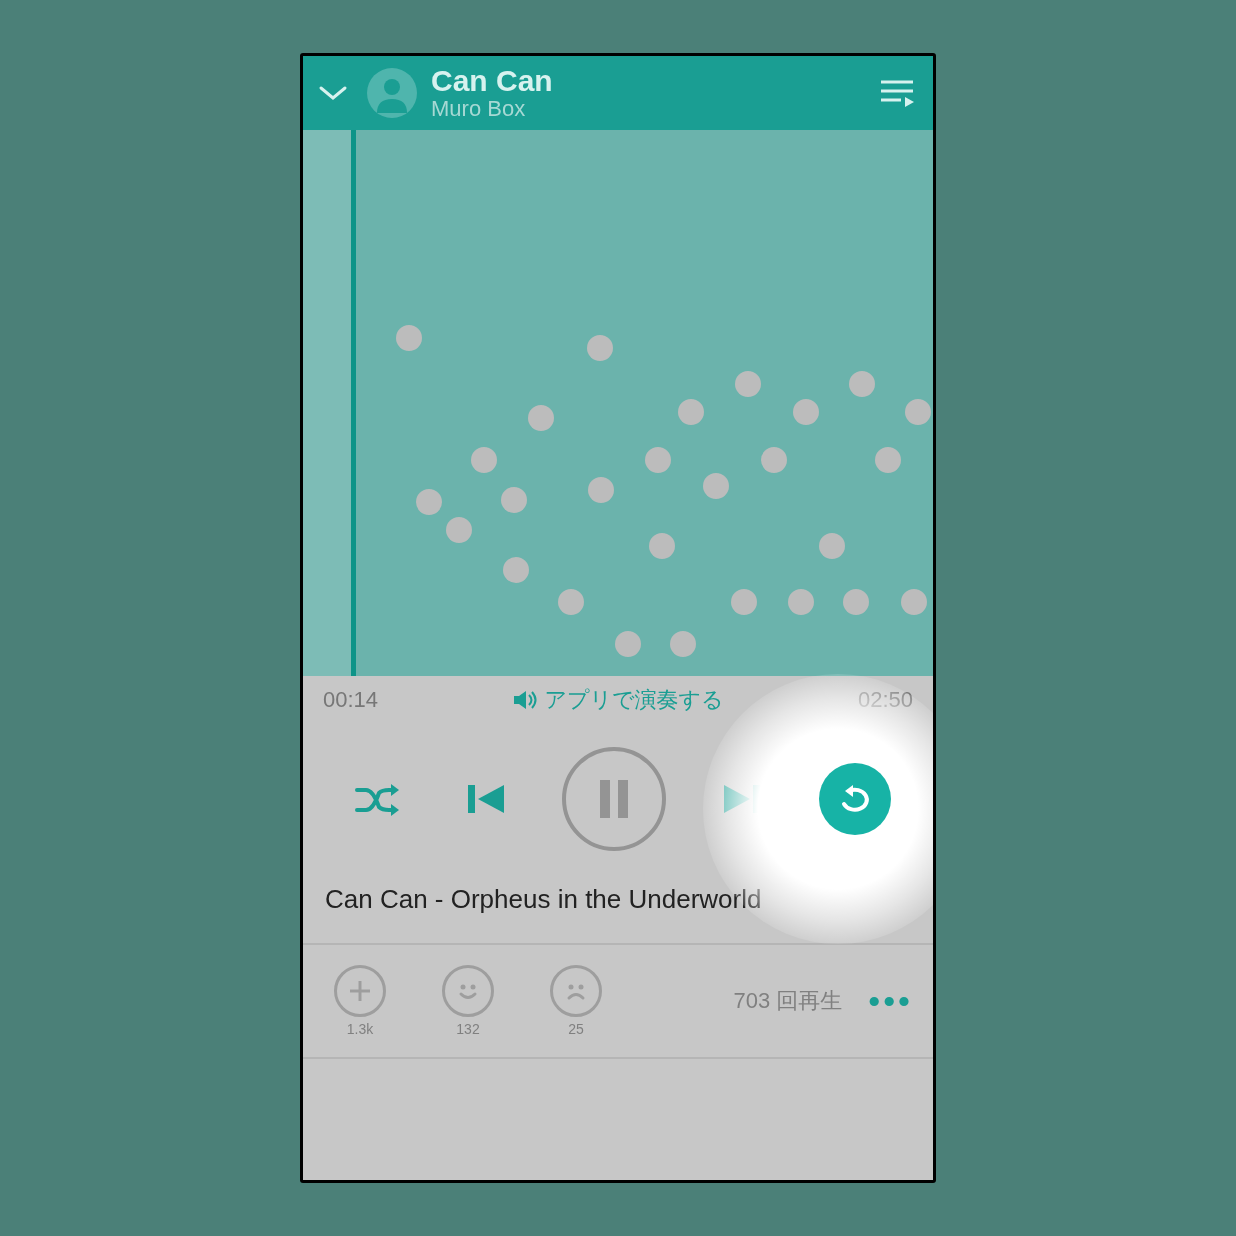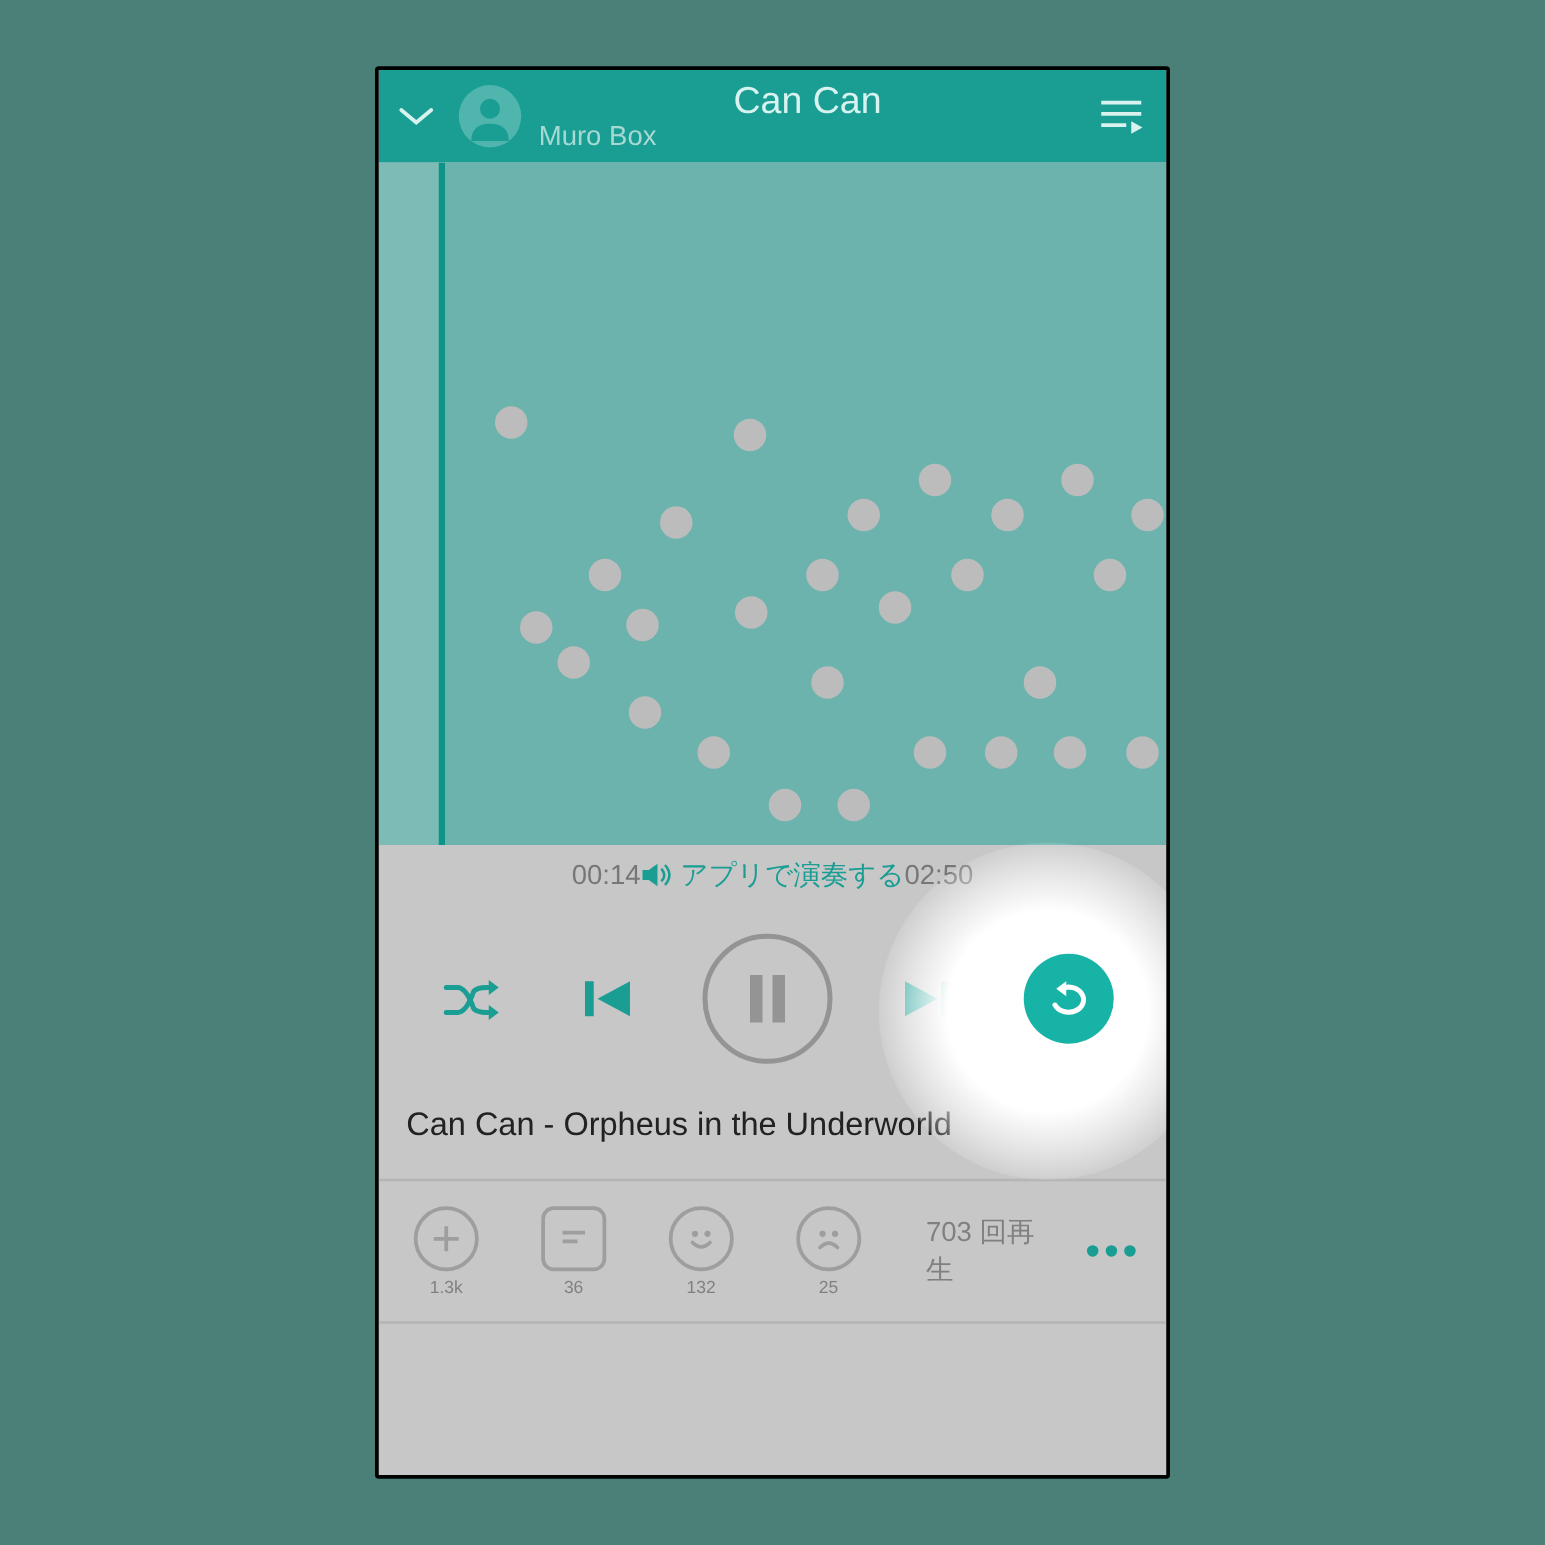--- a/index.html
+++ b/index.html
@@ -34,21 +34,21 @@
     gap: 14px;
     color: #fff;
   }
   .chev { width: 40px; height: 40px; display:flex; align-items:center; justify-content:center; cursor:pointer;}
   .avatar {
     width: 50px; height: 50px; border-radius: 50%;
     background: #4fb5ad;
     display:flex; align-items:center; justify-content:center;
   }
   .hdr-text { display:flex; flex-direction:column; line-height:1.1; flex:1;}
-  .hdr-title { font-size: 30px; color:#d7f2ef; font-weight:400;text-align:center;}
+  .hdr-title { font-size: 30px; color:#d7f2ef; font-weight:700;}
   .hdr-artist { font-size: 22px; color:#a7d9d4;}
   .playlist-icon { width:44px; height:44px; display:flex; align-items:center; justify-content:center; cursor:pointer;}
 
   
   .roll {
     flex: 0 0 546px;
     background: #6bb3ac;
     position: relative;
     overflow: hidden;
   }
@@ -61,21 +61,21 @@
     background: rgba(255,255,255,0.12);
   }
   .note {
     position:absolute; width:26px; height:26px; border-radius:50%;
     background:#bcbcbc;
   }
 
   
   .time-row {
     height: 48px;
-    display:flex; align-items:center; justify-content:center;
+    display:flex; align-items:center; justify-content:space-between;
     padding: 0 20px;
     font-size: 22px;
     color:#777;
   }
   .mode { color:#1a9e93; font-weight:500; display:flex; align-items:center; gap:6px; cursor:pointer;}
   .time-r { color:#777; }
 
   
   .transport {
     height: 150px;
@@ -267,29 +267,20 @@
     <div class="stat">
       <div class="stat-icon">
         <svg width="28" height="28" viewBox="0 0 28 28">
             <line x1="14" y1="4" x2="14" y2="24" stroke="#9e9e9e" stroke-width="3"></line>
             <line x1="4" y1="14" x2="24" y2="14" stroke="#9e9e9e" stroke-width="3"></line>
           </svg>
       </div>
       <span>1.3k</span>
     </div>
     <div class="stat">
-      <div class="stat-icon square">
-        <svg width="26" height="20" viewBox="0 0 26 20">
-            <line x1="4" y1="5" x2="22" y2="5" stroke="#9e9e9e" stroke-width="3"></line>
-            <line x1="4" y1="12" x2="16" y2="12" stroke="#9e9e9e" stroke-width="3"></line>
-          </svg>
-      </div>
-      <span>36</span>
-    </div>
-    <div class="stat">
       <div class="stat-icon">
         <svg width="30" height="30" viewBox="0 0 30 30">
             <circle cx="10" cy="11" r="2.5" fill="#9e9e9e"></circle>
             <circle cx="20" cy="11" r="2.5" fill="#9e9e9e"></circle>
             <path d="M8 18 Q15 25 22 18" stroke="#9e9e9e" stroke-width="3" fill="none" stroke-linecap="round"></path>
           </svg>
       </div>
       <span>132</span>
     </div>
     <div class="stat">

